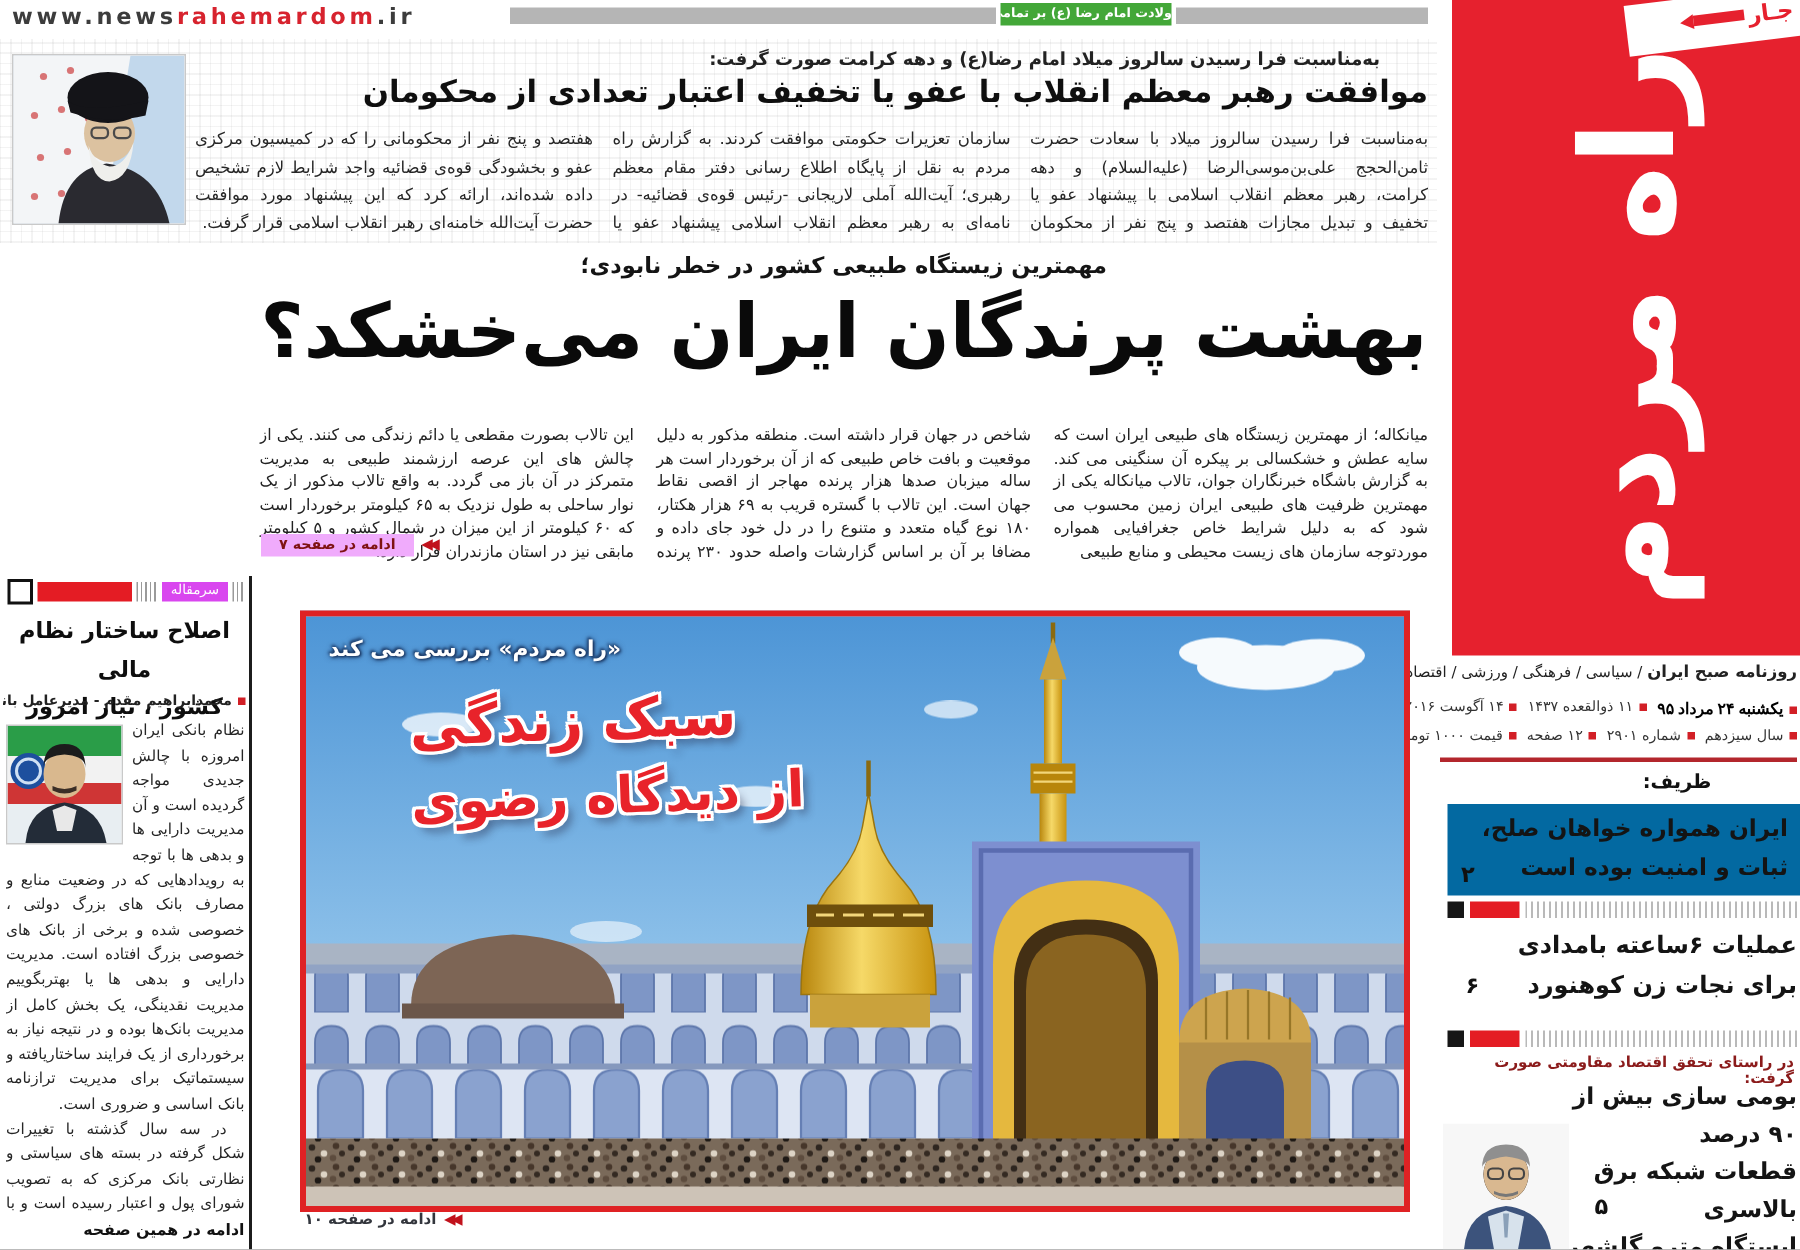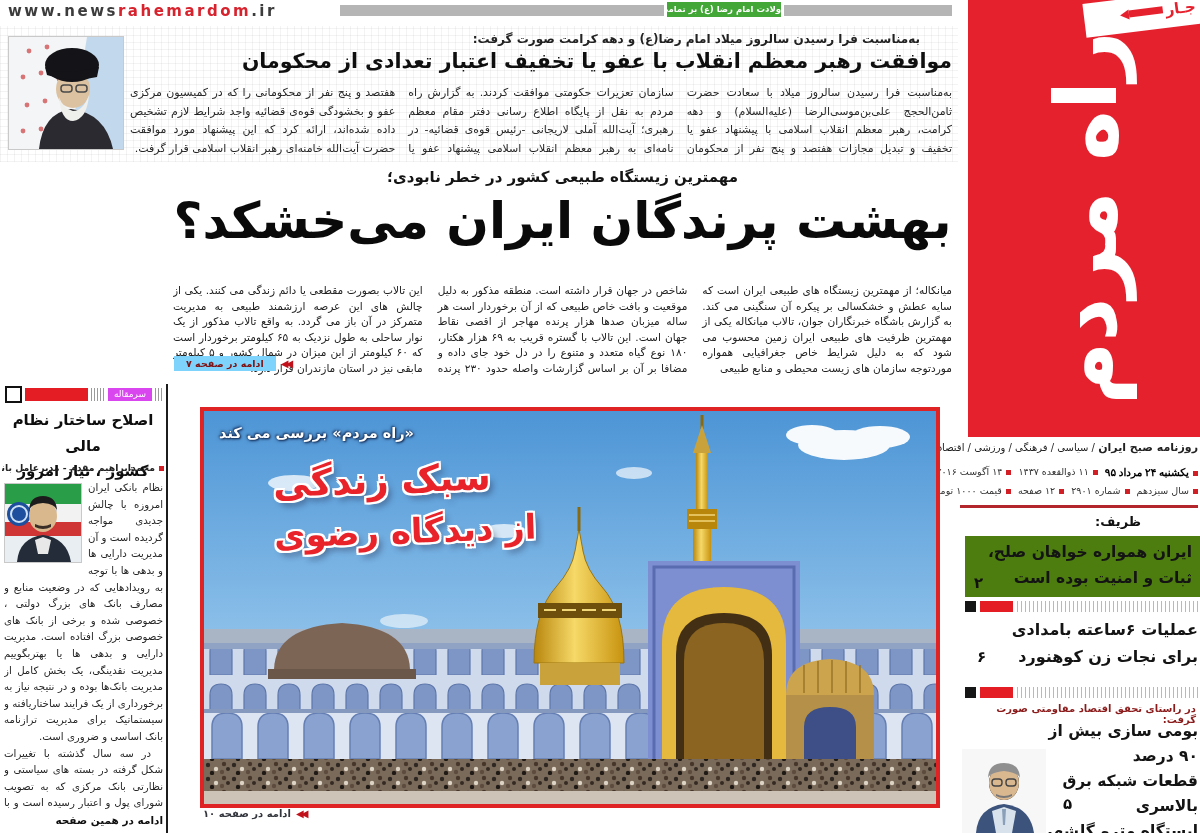--- a/index.html
+++ b/index.html
@@ -32,21 +32,21 @@
   
   .mh-info{top:441px;left:960px;width:238px;font-size:10px;color:#222;text-align:right;white-space:nowrap;}
   .mh-info .b{font-weight:bold;font-size:11px;}
   .mh-line{top:466px;left:960px;width:238px;display:flex;flex-direction:row;justify-content:flex-start;gap:7px;font-size:9.5px;color:#333;white-space:nowrap;}
   .mh-line2{top:485px;}
   .mh-item::before{content:"";display:inline-block;width:5px;height:5px;background:#d21f26;margin-left:4px;}
   .mh-item.b0{font-weight:bold;font-size:10.5px;color:#000;font-family:Liberation Serif, serif;}
   .red-rule{top:505px;left:960px;width:238px;height:3px;background:#b3262c;}
   
   .rc-kicker1{top:514px;left:910px;width:231px;text-align:right;font-weight:bold;font-size:13px;color:#111;}
-  .rc-graybox{top:536px;left:965px;width:235px;height:61px;background:#4d7c0f;}
+  .rc-graybox{top:536px;left:965px;width:235px;height:61px;background:#0369a1;}
   .rc-graybox .hl-lines{position:absolute;top:4px;right:8px;text-align:right;font-weight:bold;font-size:15.5px;line-height:1.65;color:#141414;}
   .page-num{font-weight:bold;font-size:15px;color:#111;}
   .rc-sep{left:965px;width:235px;height:11px;}
   .rc-sep .sq{position:absolute;left:0;top:0;width:11px;height:11px;background:#161616;}
   .rc-sep .rr{position:absolute;left:15px;top:0;width:33px;height:11px;background:#e41c24;}
   .rc-sep .hatch{position:absolute;left:52px;top:0;right:0;height:11px;
     background:repeating-linear-gradient(90deg,#b9b9b9 0 1px,transparent 1px 4px);}
   .rc-story2-lines{top:616px;left:965px;width:233px;text-align:right;font-weight:bold;font-size:16px;line-height:1.7;color:#141414;}
   .rc-kicker3{top:703px;left:965px;width:231px;text-align:right;font-weight:bold;font-size:10px;color:#8b1b1b;}
   .rc-story3-lines{top:719px;left:1040px;width:158px;text-align:right;font-weight:bold;font-size:15.5px;line-height:1.62;color:#141414;}
@@ -60,21 +60,21 @@
   .ts-cols{top:84px;left:130px;width:822px;height:74px;display:flex;gap:13px;overflow:hidden;}
   .ts-col{flex:1;text-align:justify;font-size:11px;line-height:18.5px;color:#262626;}
   .photo-frame{border:1px solid #c9c9c9;background:#fff;}
   
   .ls-kicker{top:168px;left:170px;width:785px;text-align:center;font-weight:bold;font-size:15px;color:#141414;}
   .ls-headline{top:192px;left:170px;width:785px;text-align:center;font-weight:bold;font-size:50px;letter-spacing:-2px;color:#0a0a0a;white-space:nowrap;}
   .ls-cols{top:283px;left:173px;width:779px;height:92px;display:flex;gap:15px;overflow:hidden;}
   .ls-col{flex:1;text-align:justify;font-size:10.6px;line-height:15.6px;color:#222;}
   .cont-tag{display:flex;align-items:center;gap:5px;}
   .cont-arrows{color:#c1121c;font-size:10px;letter-spacing:-3px;line-height:1;}
-  .cont-pill{background:#7dd3fc;color:#7e1212;font-weight:bold;font-size:9.5px;padding:2px 12px;}
+  .cont-pill{background:#f0abfc;color:#7e1212;font-weight:bold;font-size:9.5px;padding:2px 12px;}
   .cont-plain{color:#33363d;font-weight:bold;font-size:10px;}
   
   .sb-divider{top:384px;left:166px;width:2px;height:449px;background:#1c1c1c;}
   .sb-head{top:387px;left:5px;width:158px;height:15px;display:flex;align-items:center;gap:3px;}
   .sb-sq{width:13px;height:13px;background:#fff;border:2px solid #111;}
   .sb-red{width:64px;height:13px;background:#e41c24;}
   .sb-hatch{height:13px;background:repeating-linear-gradient(90deg,#9a9a9a 0 1px,transparent 1px 3px);}
   .sb-tab{background:#d946ef;color:#fff;font-size:9px;font-weight:normal;height:13px;line-height:13px;padding:0 6px;white-space:nowrap;}
   .sb-title{top:408px;left:2px;width:162px;text-align:center;font-weight:bold;font-size:15px;line-height:1.7;color:#0e0e0e;}
   .sb-byline{top:462px;left:2px;width:162px;text-align:right;font-weight:bold;font-size:9.3px;color:#222;white-space:nowrap;overflow:hidden;}

